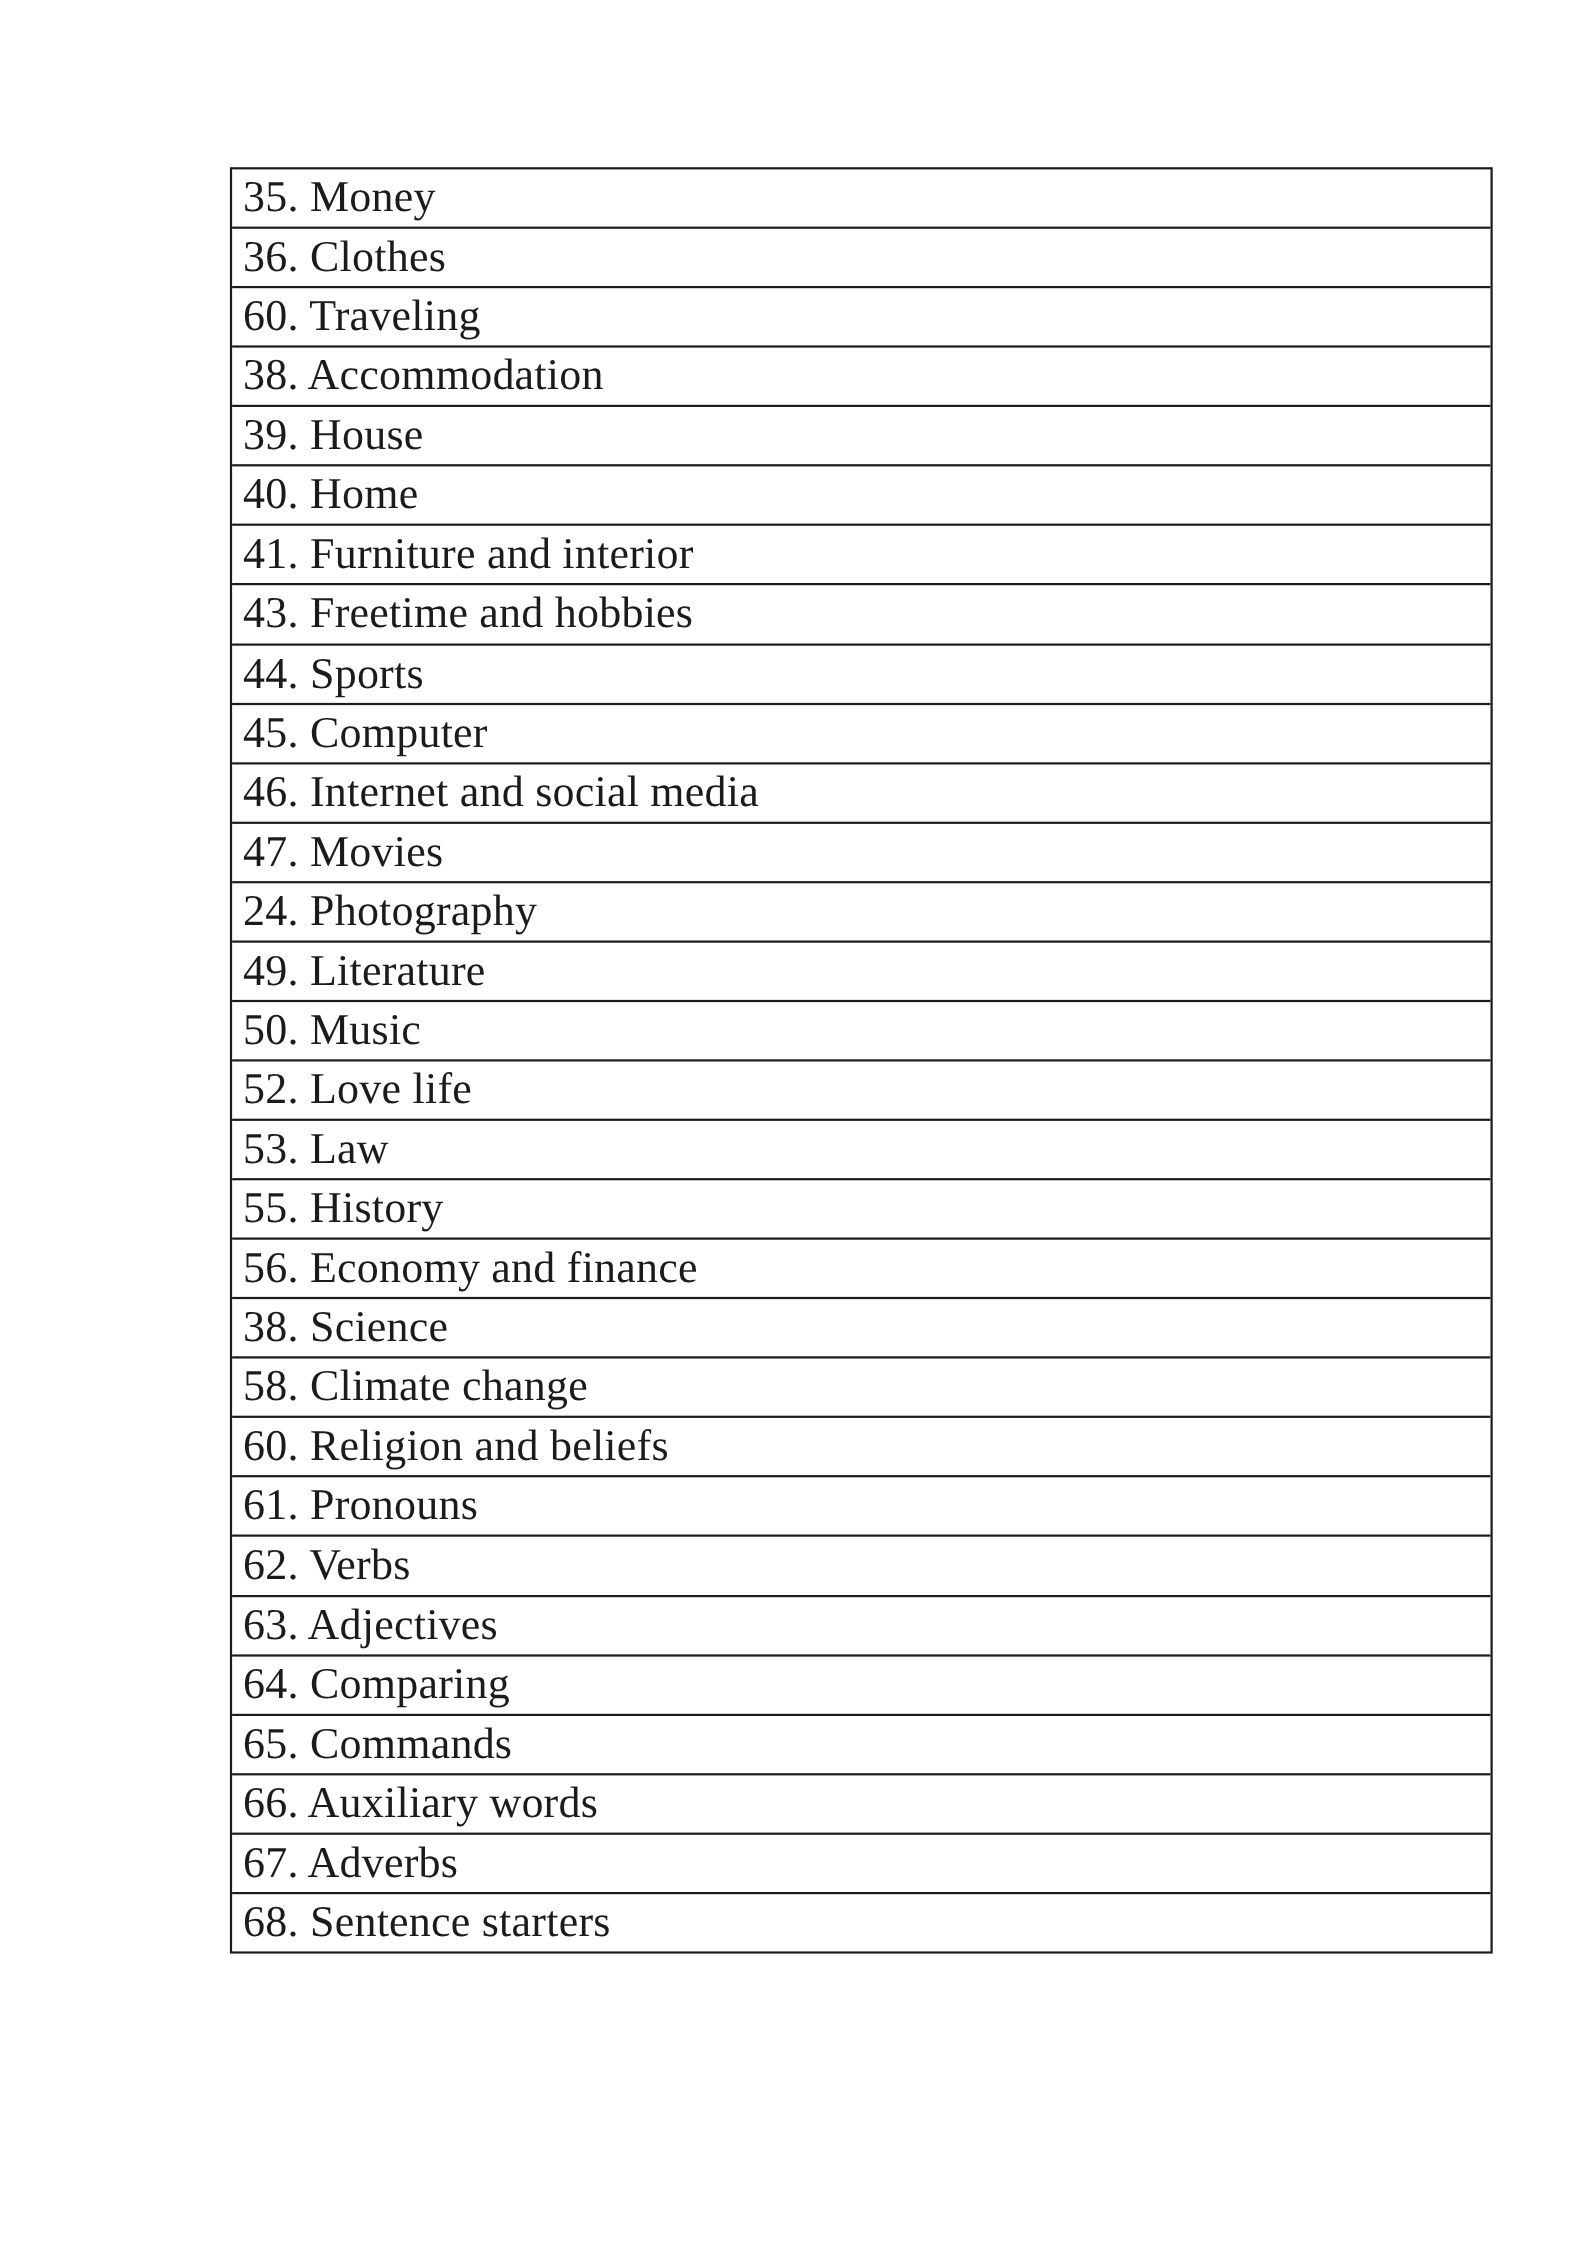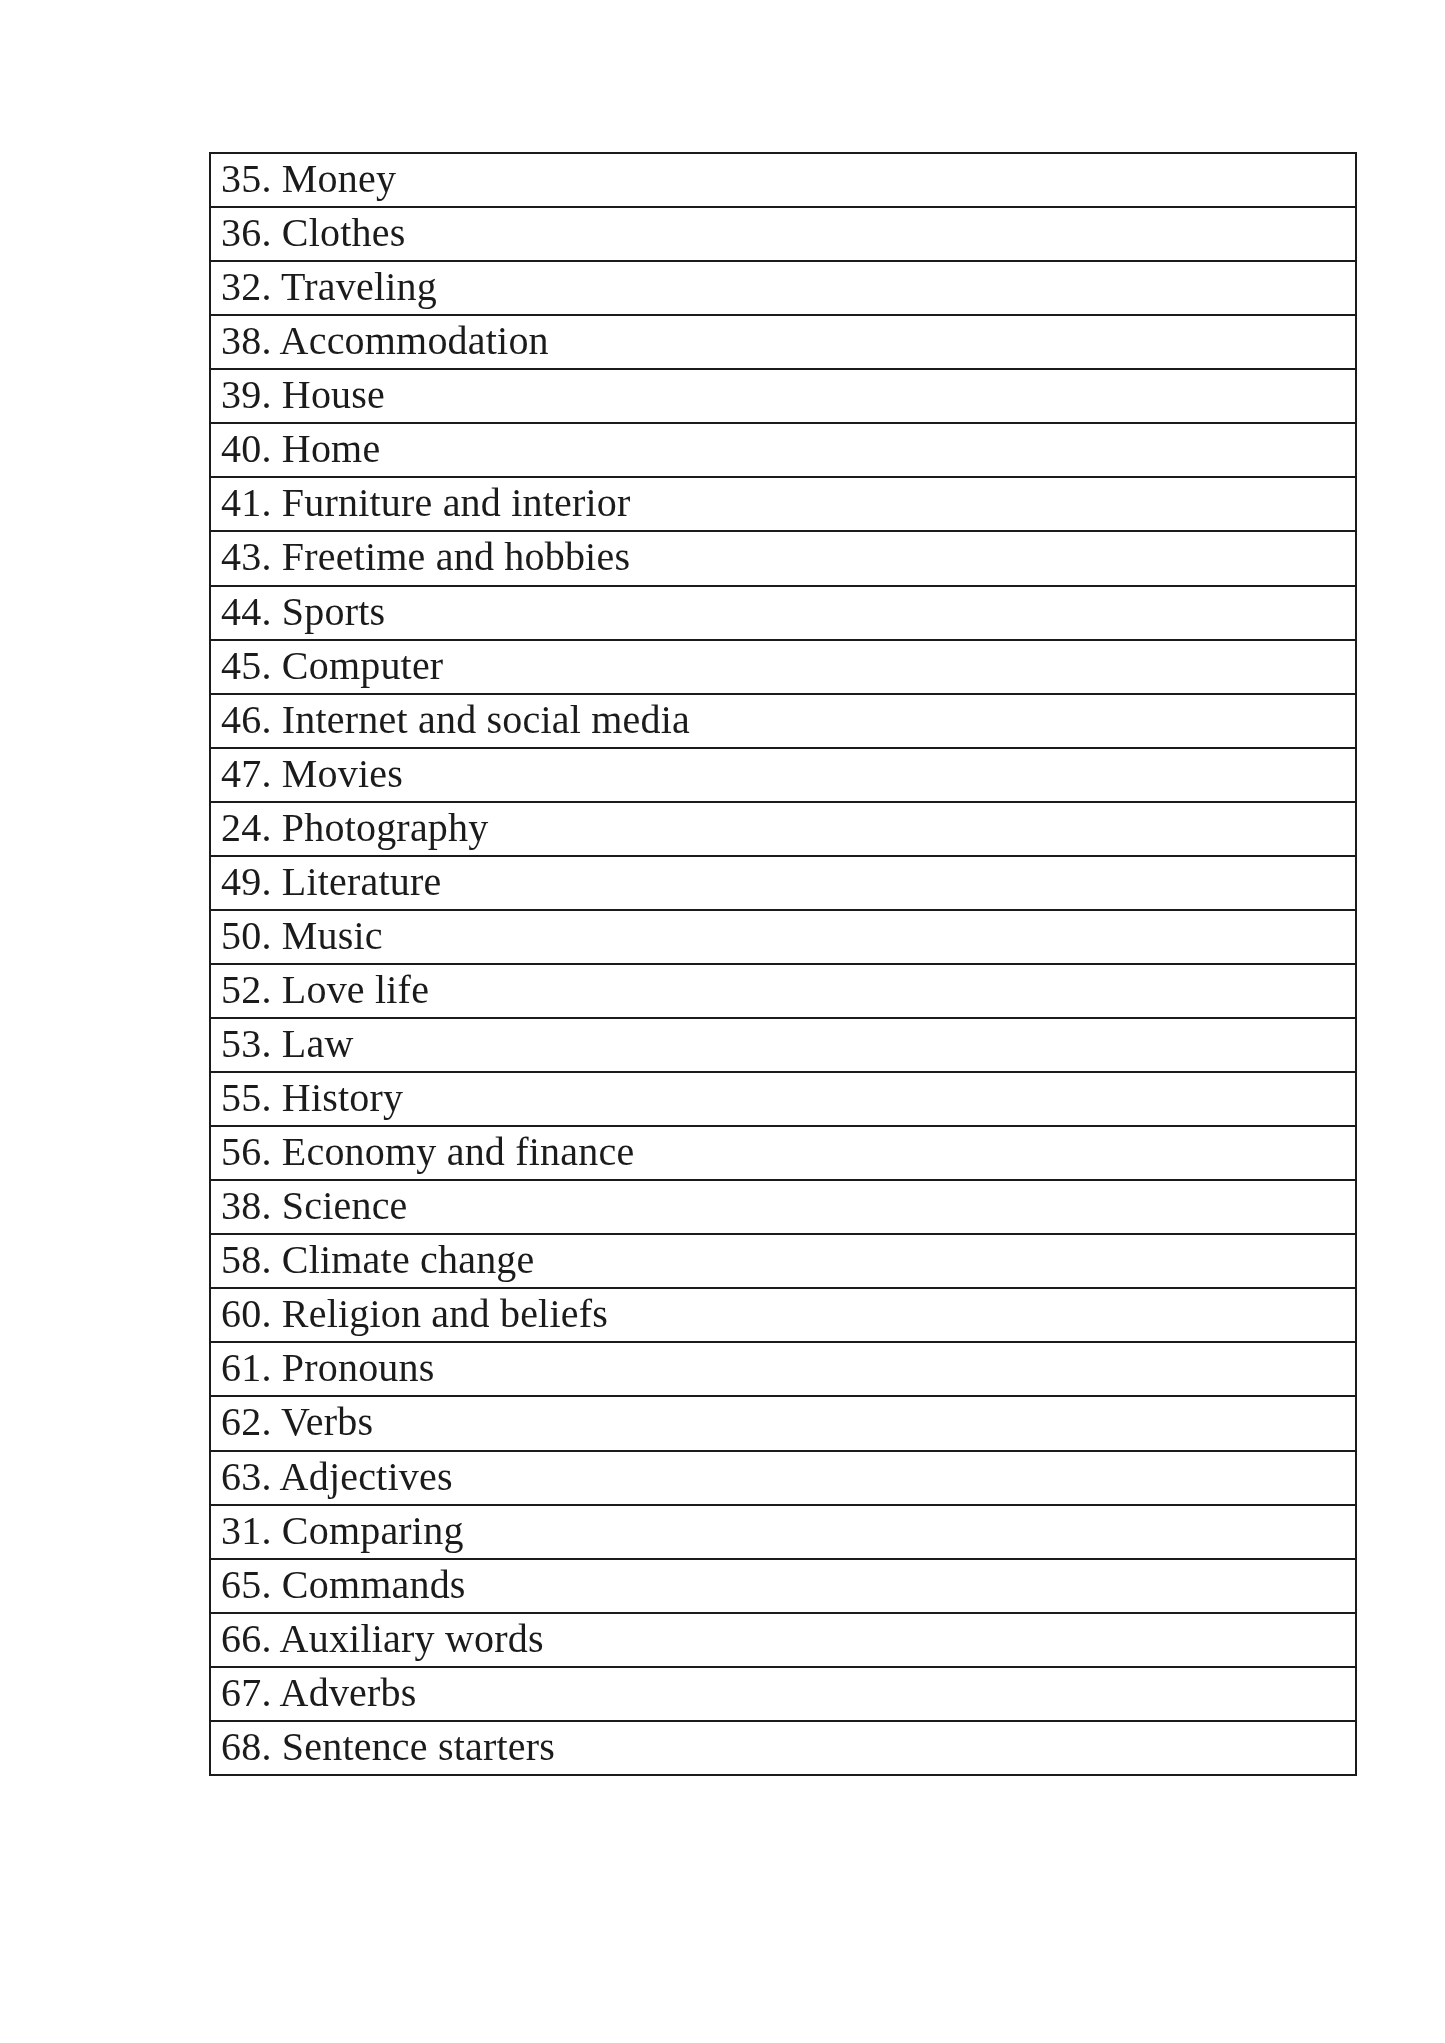--- a/index.html
+++ b/index.html
@@ -53,21 +53,21 @@
 
       <div class="toc-row">
         <span class="toc-label">35. Money</span>
       </div>
 
       <div class="toc-row">
         <span class="toc-label">36. Clothes</span>
       </div>
 
       <div class="toc-row">
-        <span class="toc-label">32. Traveling</span>
+        <span class="toc-label">60. Traveling</span>
       </div>
 
       <div class="toc-row">
         <span class="toc-label">38. Accommodation</span>
       </div>
 
       <div class="toc-row">
         <span class="toc-label">39. House</span>
       </div>
 
@@ -149,21 +149,21 @@
 
       <div class="toc-row">
         <span class="toc-label">62. Verbs</span>
       </div>
 
       <div class="toc-row">
         <span class="toc-label">63. Adjectives</span>
       </div>
 
       <div class="toc-row">
-        <span class="toc-label">31. Comparing</span>
+        <span class="toc-label">64. Comparing</span>
       </div>
 
       <div class="toc-row">
         <span class="toc-label">65. Commands</span>
       </div>
 
       <div class="toc-row">
         <span class="toc-label">66. Auxiliary words</span>
       </div>
 

